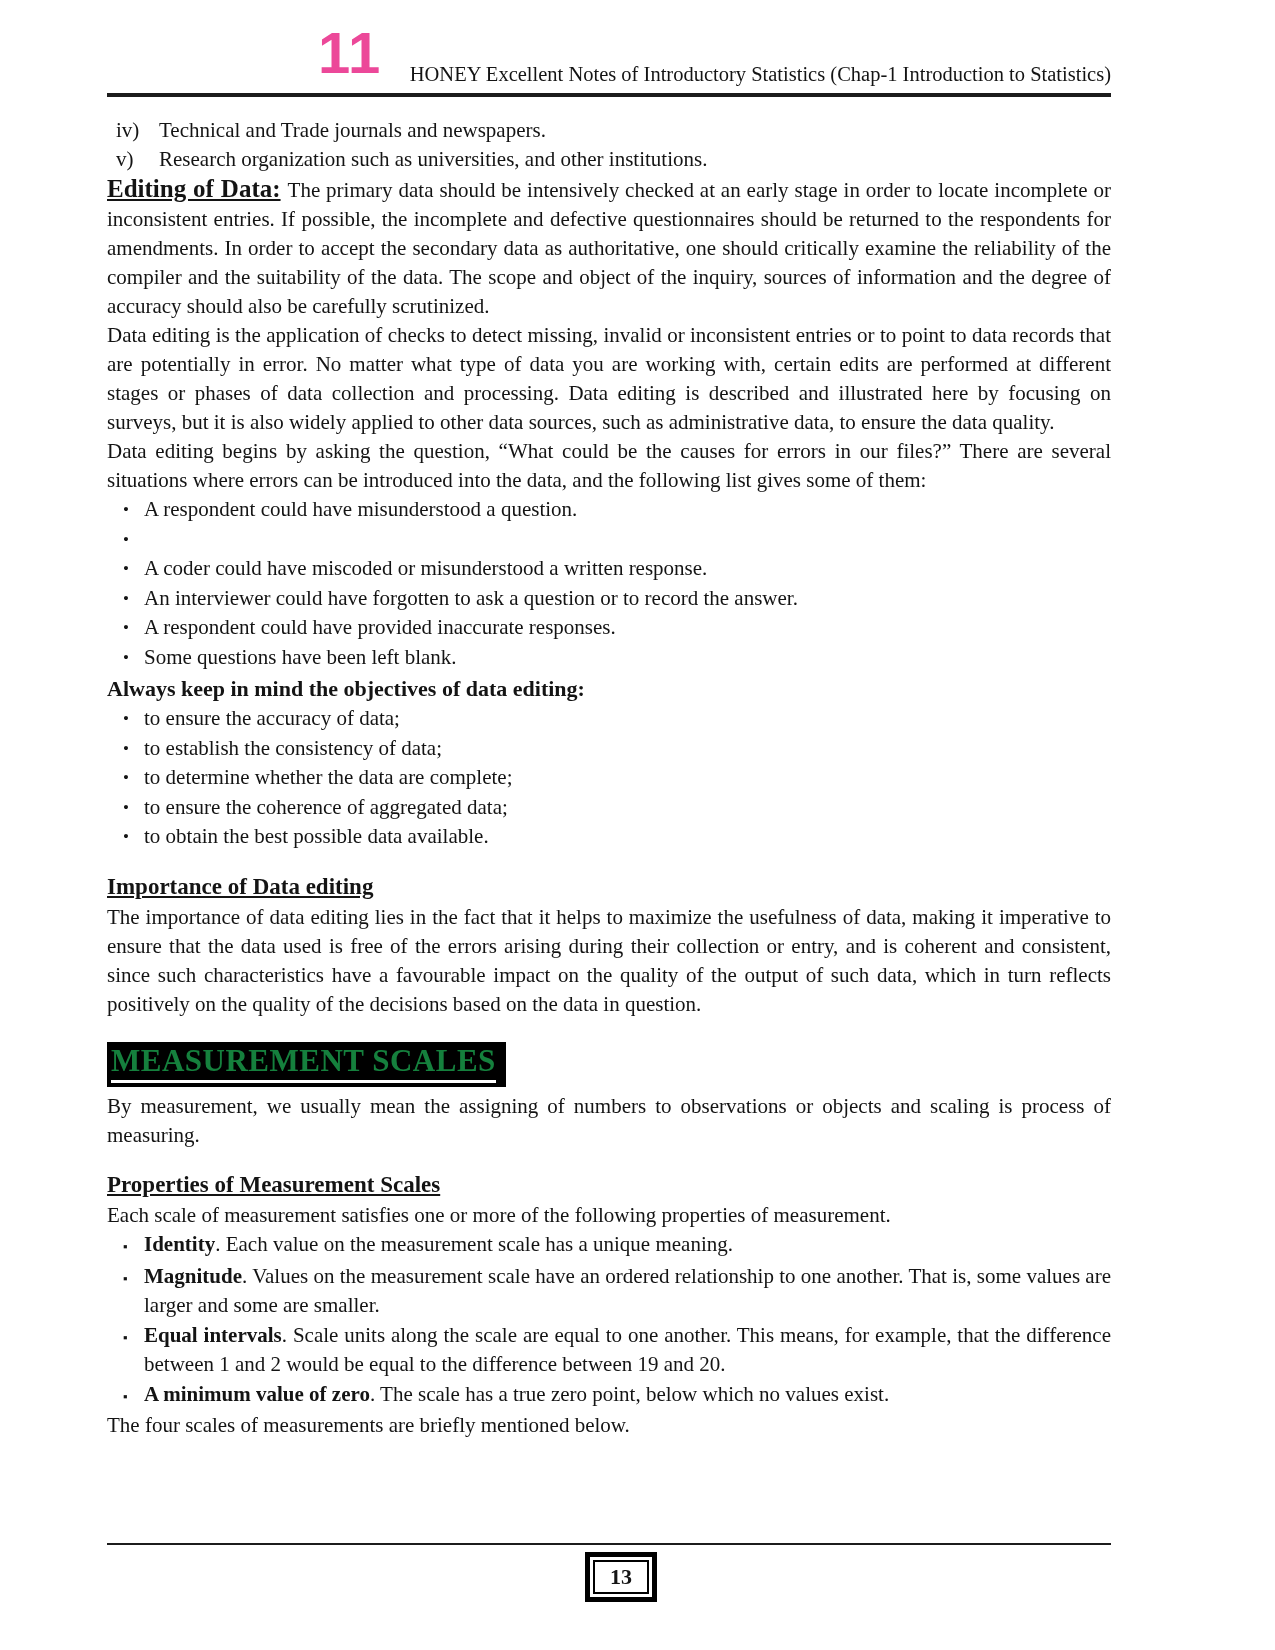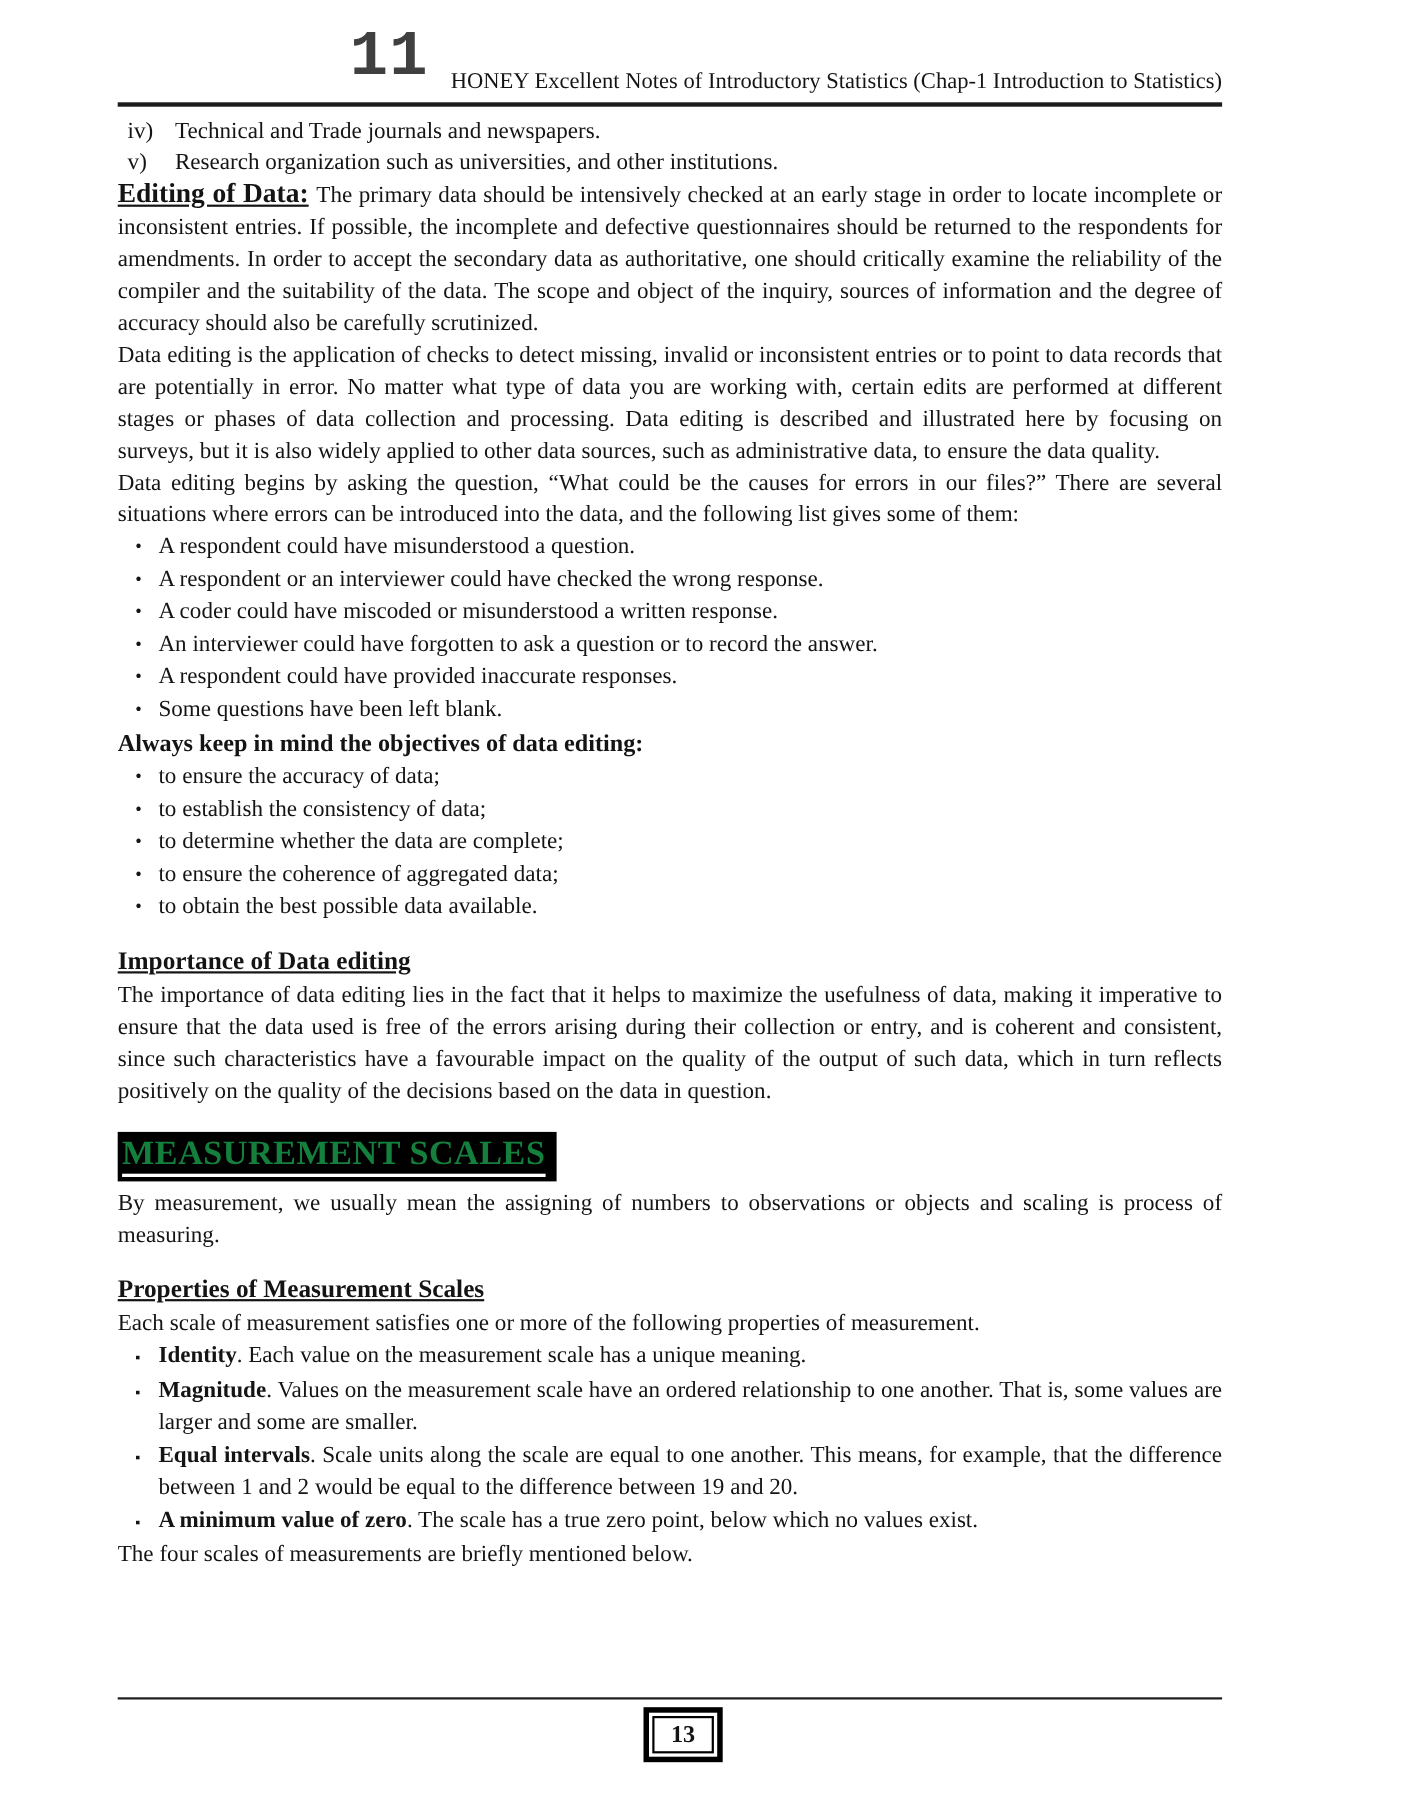--- a/index.html
+++ b/index.html
@@ -17,21 +17,21 @@
     position:absolute; left:211px; top:24px;
     font-family:"Liberation Sans", sans-serif; font-weight:bold;
     font-size:58px; line-height:1; letter-spacing:1px;
   }
   .header-title {
     position:absolute; right:0; bottom:7px;
     font-size:20.5px; white-space:nowrap;
   }
 
   
-  .roman-list { padding-top:7px; }
+  .roman-list { padding-top:19px; }
   .roman-row { display:flex; font-size:21px; line-height:29px; }
   .roman-marker { flex:0 0 52px; padding-left:9px; }
 
   
   p.body { font-size:21px; line-height:29px; text-align:justify; }
   .lead { font-size:25px; font-weight:bold; text-decoration:underline; margin-right:7px; }
 
   
   ul.blist { list-style:none; }
   ul.blist li { display:flex; font-size:21px; line-height:29.5px; text-align:justify; }
@@ -51,21 +51,21 @@
   .footer { position:absolute; left:107px; top:1543px; width:1004px; border-top:2px solid #1c1c1c; text-align:center; }
   .page-box-outer { display:inline-block; margin-top:7px; border:5px solid #000; padding:3px; background:#fff;margin-left:24px; }
   .page-box-inner { border:2px solid #000; padding:0 15px; font-size:22px; font-weight:bold; line-height:30px; }
 </style>
 </head>
 <body>
 
 <div class="content">
 
   <div class="header">
-    <div class="big-num" style="color:#404040;font-family:Liberation Mono, monospace;">11</div>
+    <div class="big-num" style="color:#ec4899;">11</div>
     <div class="header-title">HONEY Excellent Notes of Introductory Statistics (Chap-1 Introduction to Statistics)</div>
   </div>
 
   <div class="roman-list">
     <div class="roman-row">
       <span class="roman-marker">iv)</span>
       <span>Technical and Trade journals and newspapers.</span>
     </div>
     <div class="roman-row">
       <span class="roman-marker">v)</span>
@@ -81,21 +81,20 @@
 
   <p class="body">Data editing begins by asking the question, “What could be the causes for errors in our files?” There are several situations where errors can be introduced into the data, and the following list gives some of them:</p>
 
   <ul class="blist dots">
     <li>
       <span class="b-marker">•</span>
       <span>A respondent could have misunderstood a question.</span>
       </li>
     <li>
       <span class="b-marker">•</span>
-      <span>A respondent or an interviewer could have checked the wrong response.</span>
       </li>
     <li>
       <span class="b-marker">•</span>
       <span>A coder could have miscoded or misunderstood a written response.</span>
       </li>
     <li>
       <span class="b-marker">•</span>
       <span>An interviewer could have forgotten to ask a question or to record the answer.</span>
       </li>
     <li>

